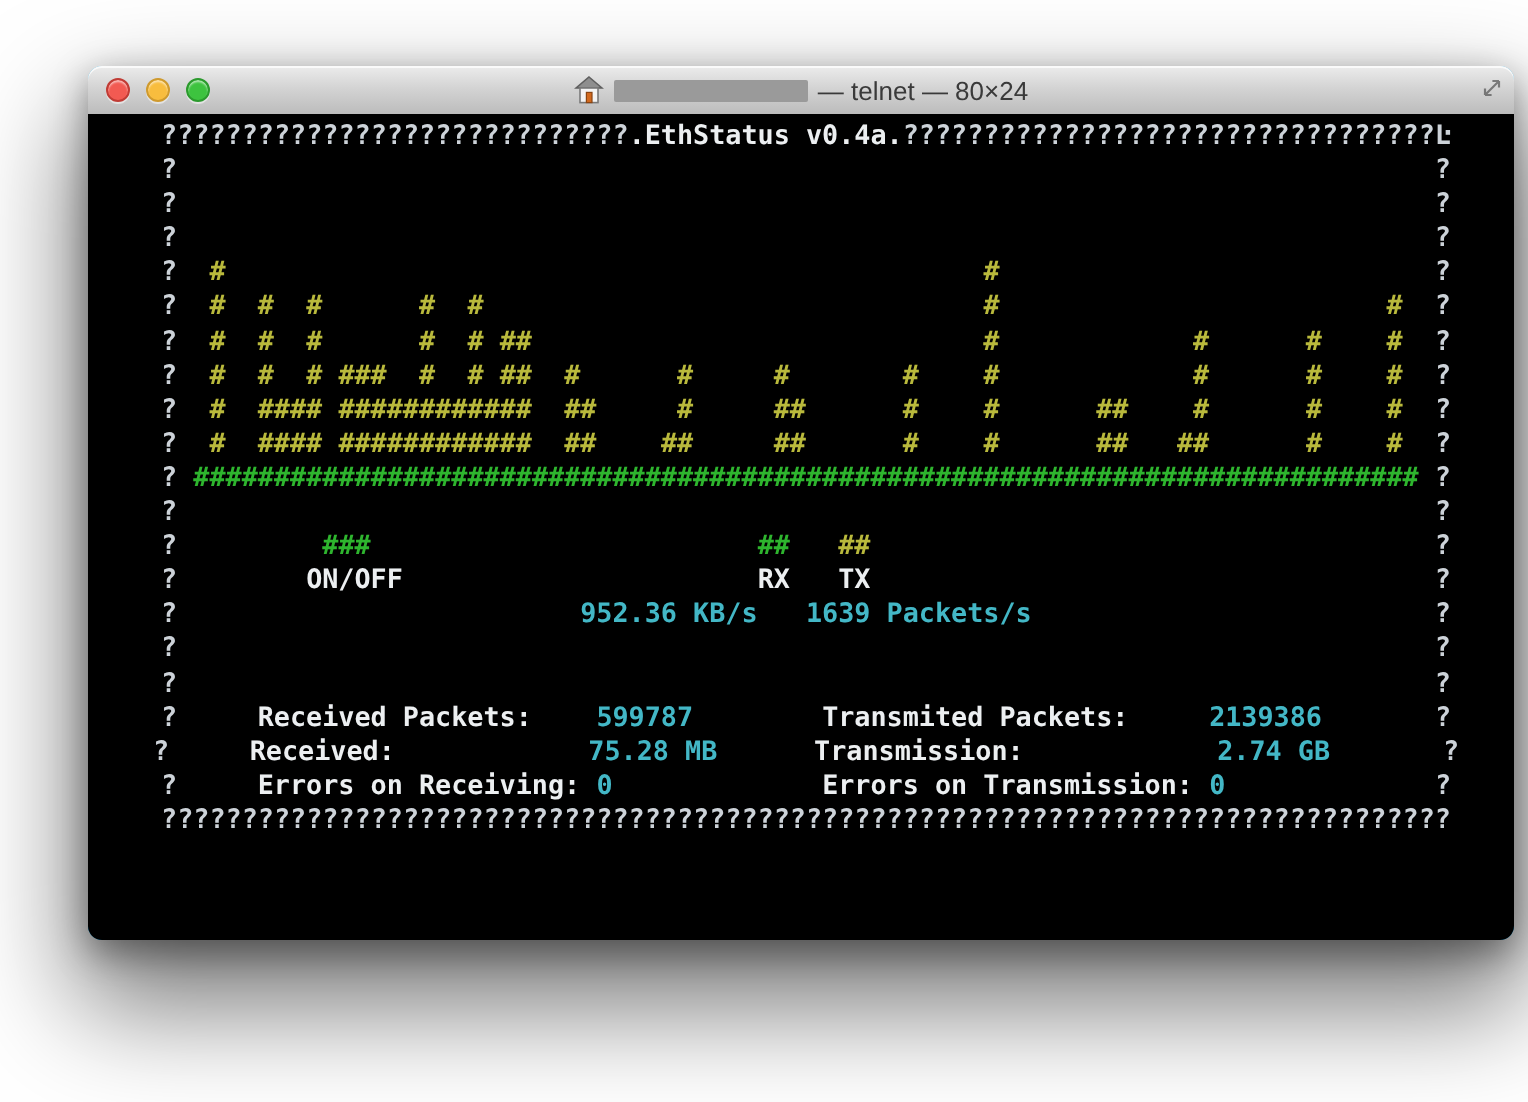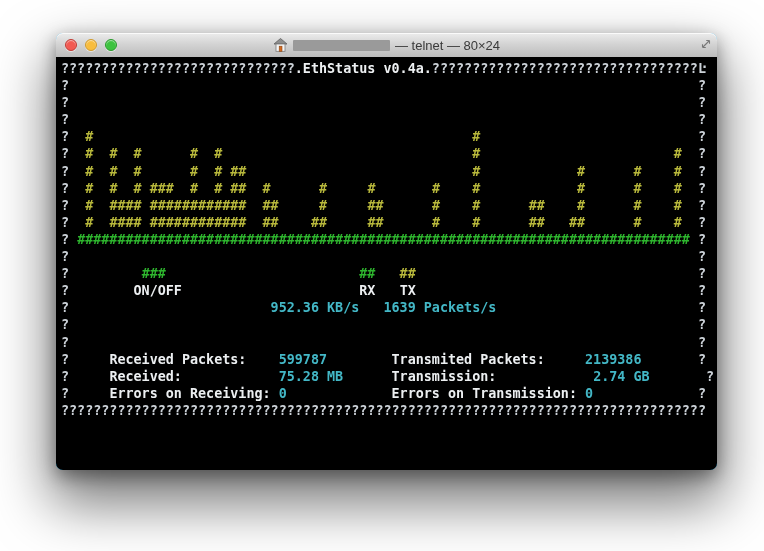--- a/index.html
+++ b/index.html
@@ -1,19 +1,19 @@
 <!DOCTYPE html>
 <html><head>
 <meta charset="utf-8">
 <style>
   html,body{margin:0;padding:0;background:#ffffff;width:764px;height:551px;overflow:hidden;}
   .stage{position:relative;width:764px;height:551px;font-family:"Liberation Sans",sans-serif;}
 
   .window{
-    position:absolute;left:56px;top:33px;width:661px;height:437px;
+    position:absolute;left:44px;top:33px;width:713px;height:437px;
     border-radius:7px;background:#0ea5e9;
     box-shadow:0 28px 55px 6px rgba(0,0,0,.52), 0 6px 18px rgba(0,0,0,.4);
   }
   .titlebar{
     position:absolute;left:0;top:0;right:0;height:24px;
     border-radius:7px 7px 0 0;
     background:linear-gradient(#ececec,#d4d4d4 45%,#bcbcbc);
     border-bottom:1px solid #7f7f7f;
     box-shadow:inset 0 1px 0 rgba(255,255,255,.75);
   }
@@ -32,20 +32,21 @@
   .proxy-icon{width:15px;height:14px;flex:0 0 auto;}
   .redacted{width:97px;height:11px;background:#9a9a9a;border-radius:1px;}
   .win-title{font-size:13px;color:#3a3a3a;white-space:pre;}
 
   .resize-icon{position:absolute;right:5px;top:5px;width:12px;height:12px;opacity:.75;}
 
   .screen{
     position:absolute;top:24px;left:0;right:0;bottom:0;
     background:#000;border-radius:0 0 7px 7px;overflow:hidden;
     padding:3px 0 0 5px;
+    text-align:center;
   }
   .trow{
     font-family:"DejaVu Sans Mono",monospace;
     font-size:13.4px;font-weight:700;line-height:17.1px;
     white-space:pre;color:#ccd2d8;height:17.1px;
   }
   .c-fg{color:#ccd2d8;}
   .c-white{color:#eceff1;}
   .c-yellow{color:#b9b93c;}
   .c-green{color:#2eb52e;}

